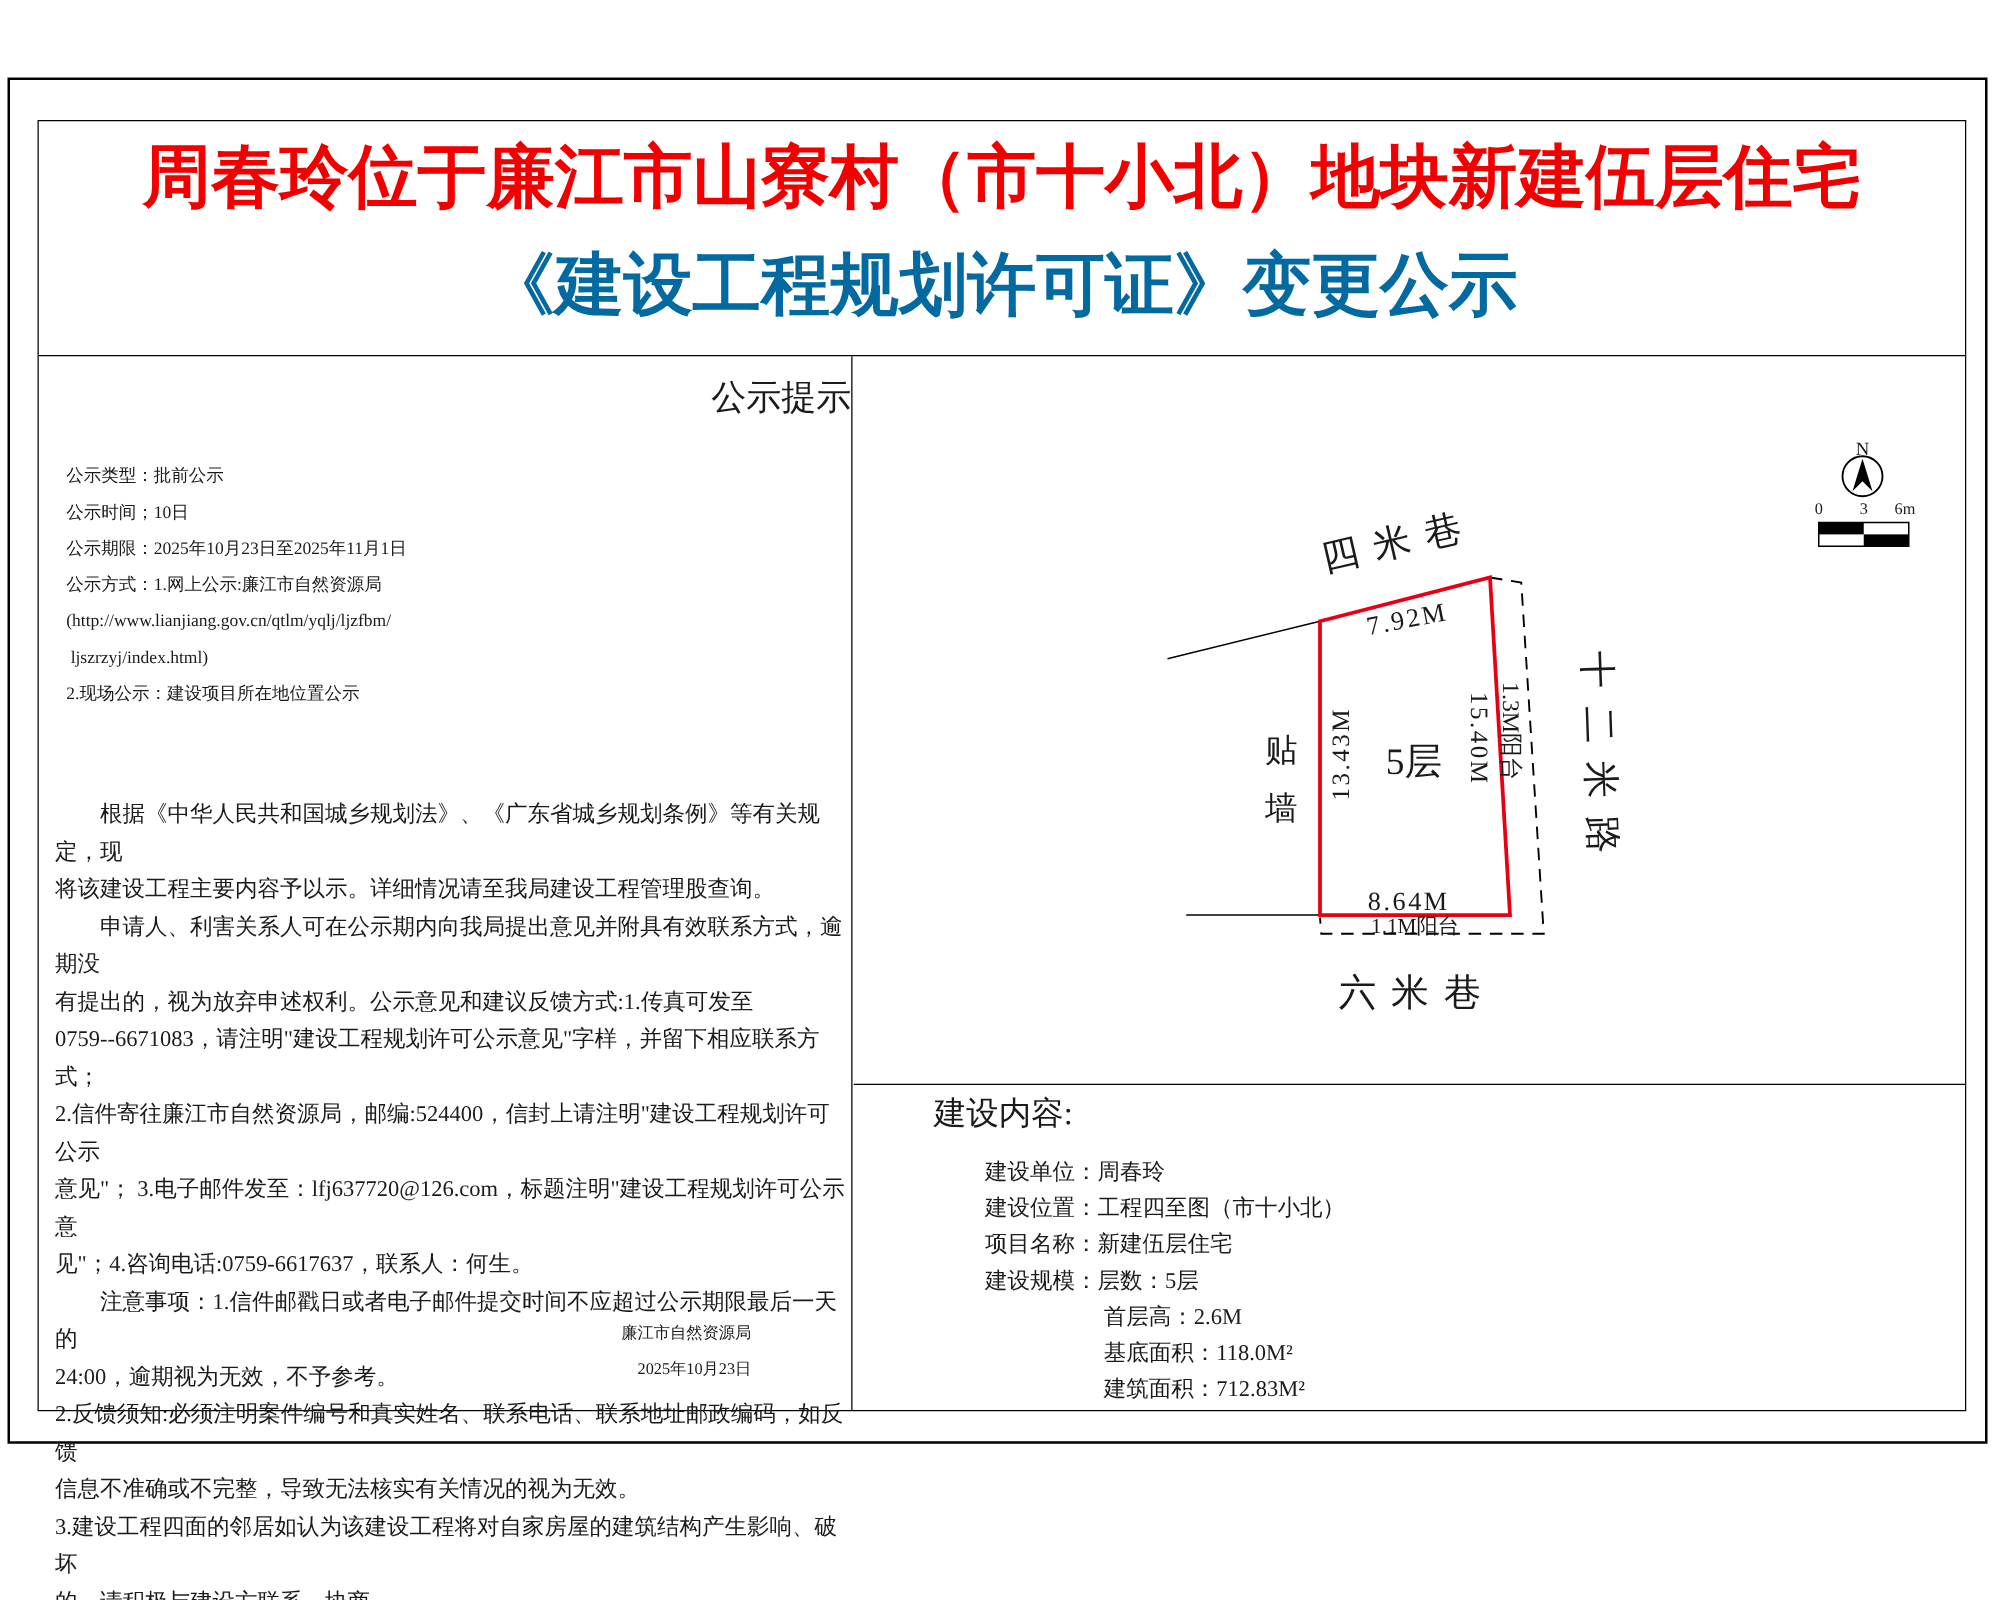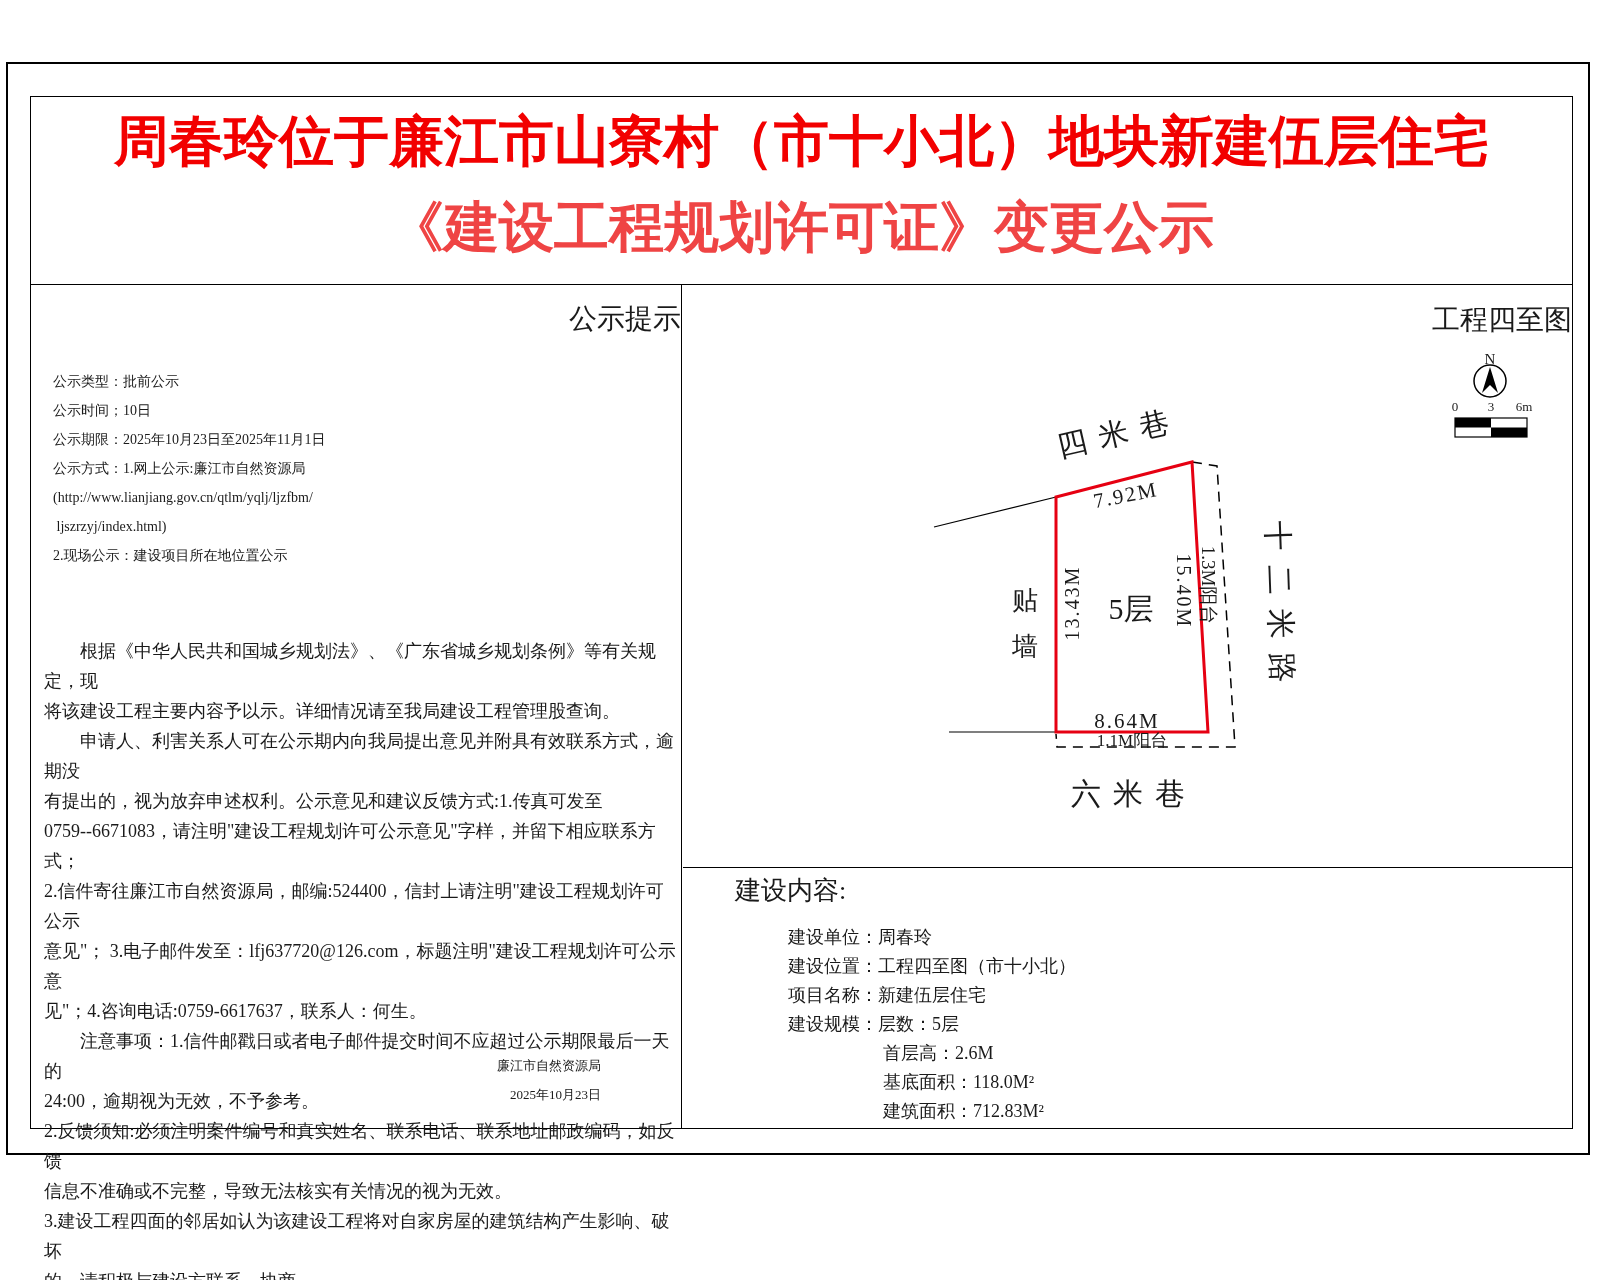--- a/index.html
+++ b/index.html
@@ -27,35 +27,35 @@
               font-size:18px;line-height:30px;white-space:pre-wrap;}
   .signature{position:absolute;left:355px;top:766px;width:215px;text-align:right;
              font-size:13px;line-height:29px;white-space:pre-wrap;}
   
   .site-cell{position:absolute;left:652px;top:188px;width:889px;height:583px;
              border-bottom:1.5px solid #000;box-sizing:border-box;}
   .site-cell .panel-header{top:19px;}
   .site-svg{position:absolute;left:0;top:0;}
   
   .content-cell{position:absolute;left:652px;top:771px;width:889px;height:260px;box-sizing:border-box;}
-  .content-header{position:absolute;left:52px;top:8px;font-size:26px;line-height:30px;}
+  .content-header{position:absolute;left:64px;top:8px;font-size:26px;line-height:30px;}
   .content-rows{position:absolute;left:105px;top:55px;font-size:18px;line-height:29px;white-space:pre-wrap;}
   .content-subrows{position:absolute;left:200px;top:171px;font-size:18px;line-height:29px;white-space:pre-wrap;}
   svg text{font-family:"Liberation Serif","DejaVu Serif",serif;fill:#1a1a1a;}
 </style>
 </head>
 <body>
 
 <div class="page">
   <div class="outer">
     <div class="inner">
 
       <div class="title-block">
         <div class="title-line l1" style="color:#f20000;">周春玲位于廉江市山寮村（市十小北）地块新建伍层住宅</div>
-        <div class="title-line l2" style="color:#ef4444;">《建设工程规划许可证》变更公示</div>
+        <div class="title-line l2" style="color:#0369a1;">《建设工程规划许可证》变更公示</div>
       </div>
 
       <div class="left-cell">
         <div class="panel-header">公示提示</div>
         <div class="info-lines">公示类型：批前公示
 公示时间；10日
 公示期限：2025年10月23日至2025年11月1日
 公示方式：1.网上公示:廉江市自然资源局
 (http://www.lianjiang.gov.cn/qtlm/yqlj/ljzfbm/
  ljszrzyj/index.html)
@@ -72,21 +72,20 @@
 24:00，逾期视为无效，不予参考。
 2.反馈须知:必须注明案件编号和真实姓名、联系电话、联系地址邮政编码，如反馈
 信息不准确或不完整，导致无法核实有关情况的视为无效。
 3.建设工程四面的邻居如认为该建设工程将对自家房屋的建筑结构产生影响、破坏
 的，请积极与建设方联系、协商。</div>
         <div class="signature">廉江市自然资源局
 2025年10月23日</div>
       </div>
 
       <div class="site-cell">
-        <div class="panel-header">工程四至图</div>
 
         <svg class="site-svg" width="889" height="583" viewBox="0 0 889 583">
 
           <line x1="251" y1="242" x2="373" y2="212" stroke="#000" stroke-width="1.2"></line>
           <line x1="266" y1="447" x2="373" y2="447" stroke="#000" stroke-width="1.2"></line>
 
           <polyline points="509,177 534,181 552,462 374,462 373,449" stroke="#000" stroke-width="1.5" fill="none" stroke-dasharray="10 7"></polyline>
 
           <polygon points="373,212 509,177 525,447 373,447" stroke="#e60012" stroke-width="3" fill="none"></polygon>
 

